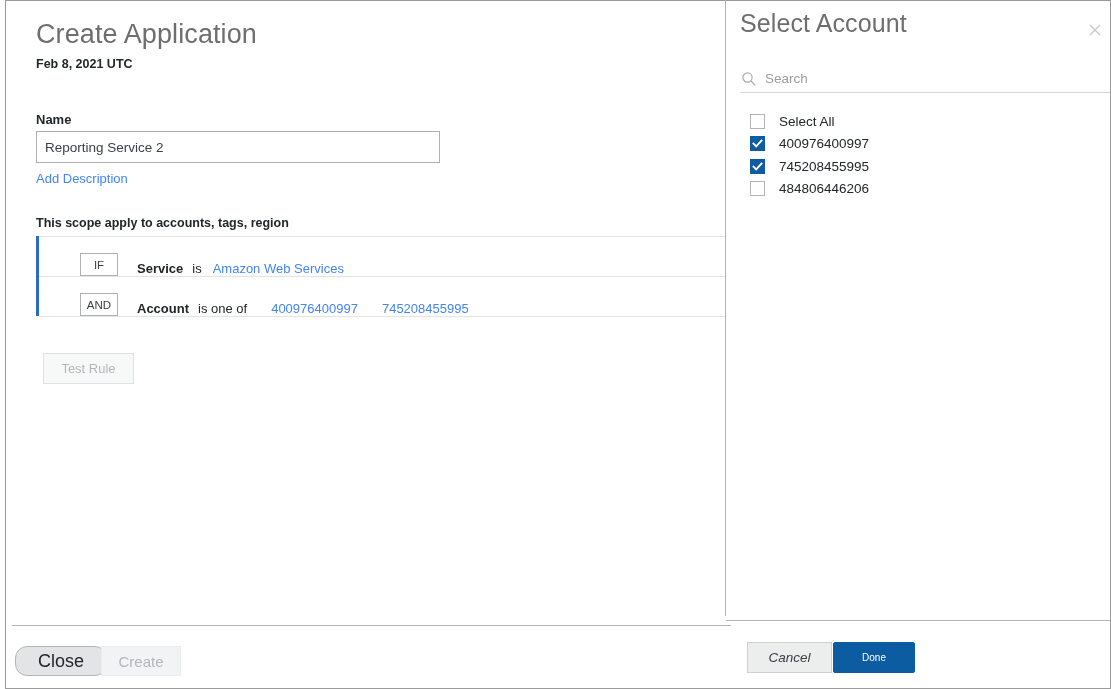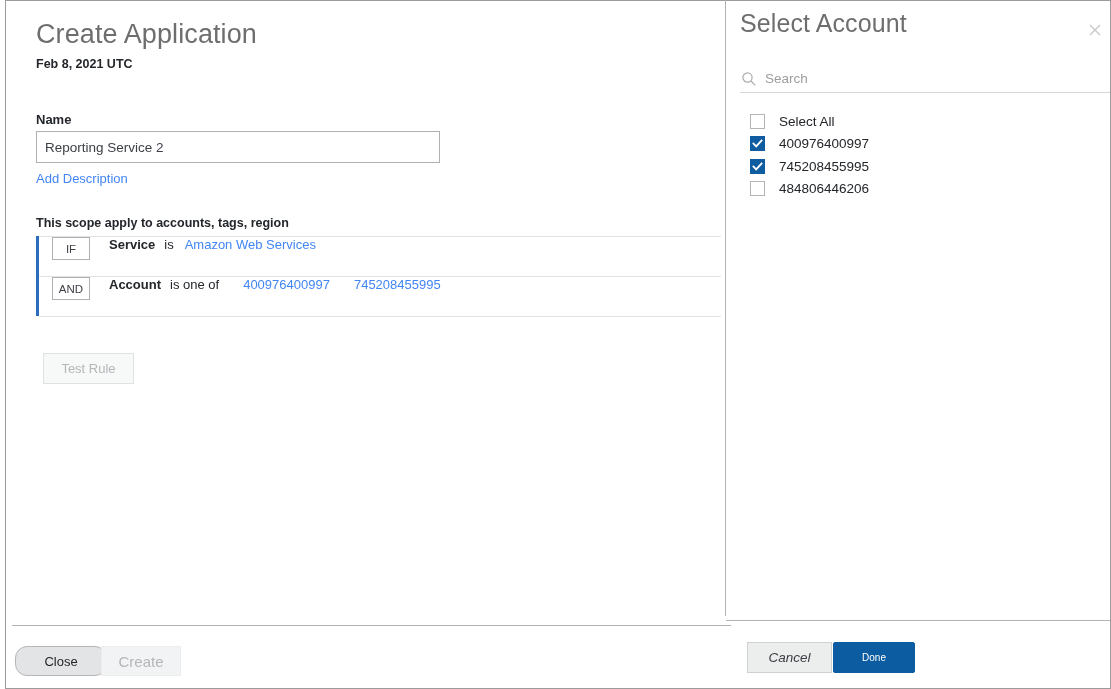--- a/index.html
+++ b/index.html
@@ -127,21 +127,22 @@
     width: 3px; height: 80px;
     background: #2a6ebb;
   }
   .rule-row {
     position: relative;
     margin-left: 3px;
     width: 682px;
     height: 39px;
     border-bottom: 1px solid #e3e3e3;
     display: flex;
-    align-items: flex-start;
+    align-items: flex-end;
+    padding-left: 28px;
   }
   .rule-row.first {
     border-top: 1px solid #e3e3e3;
   }
   .op-chip {
     width: 38px; height: 23px;
     margin-left: 13px;
     border: 1px solid #aeb0b3;
     background: #ffffff;
     display: flex;
@@ -196,21 +197,21 @@
   }
   .btn-close {
     position: absolute;
     left: 9px; top: 645px;
     width: 92px; height: 30px;
     box-sizing: border-box;
     border: 1px solid #b5b6b8;
     background: #e3e4e6;
     color: #23262a;
     font-family: "Liberation Sans", sans-serif;
-    font-size: 13px;
+    font-size: 18px;
     cursor: pointer;
     border-radius: 12px;
   }
   .btn-create {
     position: absolute;
     left: 95px; top: 645px;
     width: 80px; height: 30px;
     box-sizing: border-box;
     border: 1px solid #eceded;
     background: #f2f3f4;

